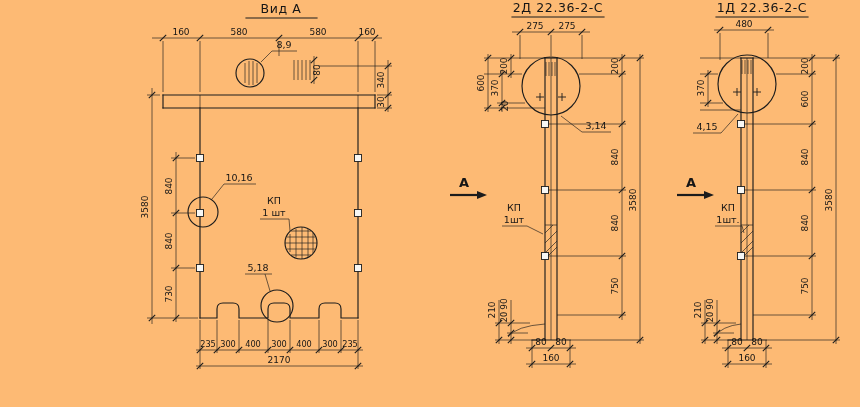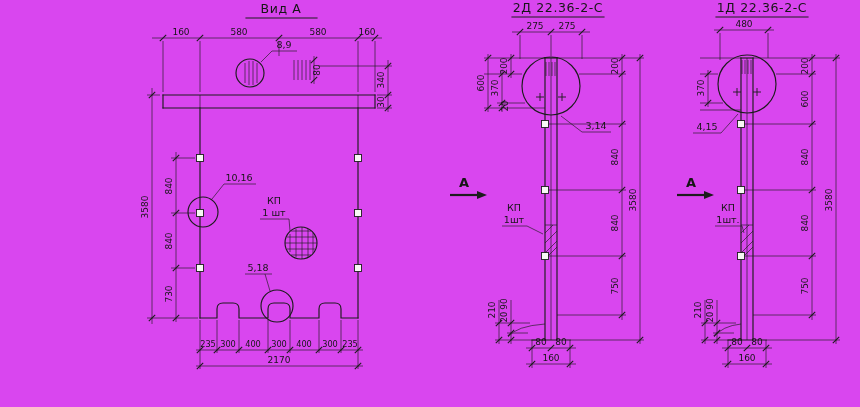--- a/index.html
+++ b/index.html
@@ -1,16 +1,16 @@
 <!DOCTYPE html>
 <html><head>
 <meta charset="utf-8">
 <style>
   html,body{margin:0;padding:0;background:#ffffff;}
-  .sheet{width:860px;height:407px;background:#d946ef;position:relative;overflow:hidden;}
+  .sheet{width:860px;height:407px;background:#fdba74;position:relative;overflow:hidden;}
   svg text{fill:#161616;font-family:"DejaVu Sans","Liberation Sans",sans-serif;}
   .ln{stroke:#1c1c1c;stroke-width:1.15;fill:none;stroke-linecap:square;}
   .tn{stroke:#1c1c1c;stroke-width:0.65;fill:none;}
   .w2{stroke:#1c1c1c;stroke-width:2.2;fill:none;}
   .hd{fill:#1c1c1c;stroke:none;}
   #tk line{stroke:#1c1c1c;stroke-width:1.1;}
   #pl line{stroke:#1c1c1c;stroke-width:0.9;}
   .sq{fill:#f7f7f4;stroke:#1c1c1c;stroke-width:0.9;}
   .d{font-size:9px;text-anchor:middle;}
   .d8{font-size:8.2px;text-anchor:middle;}

